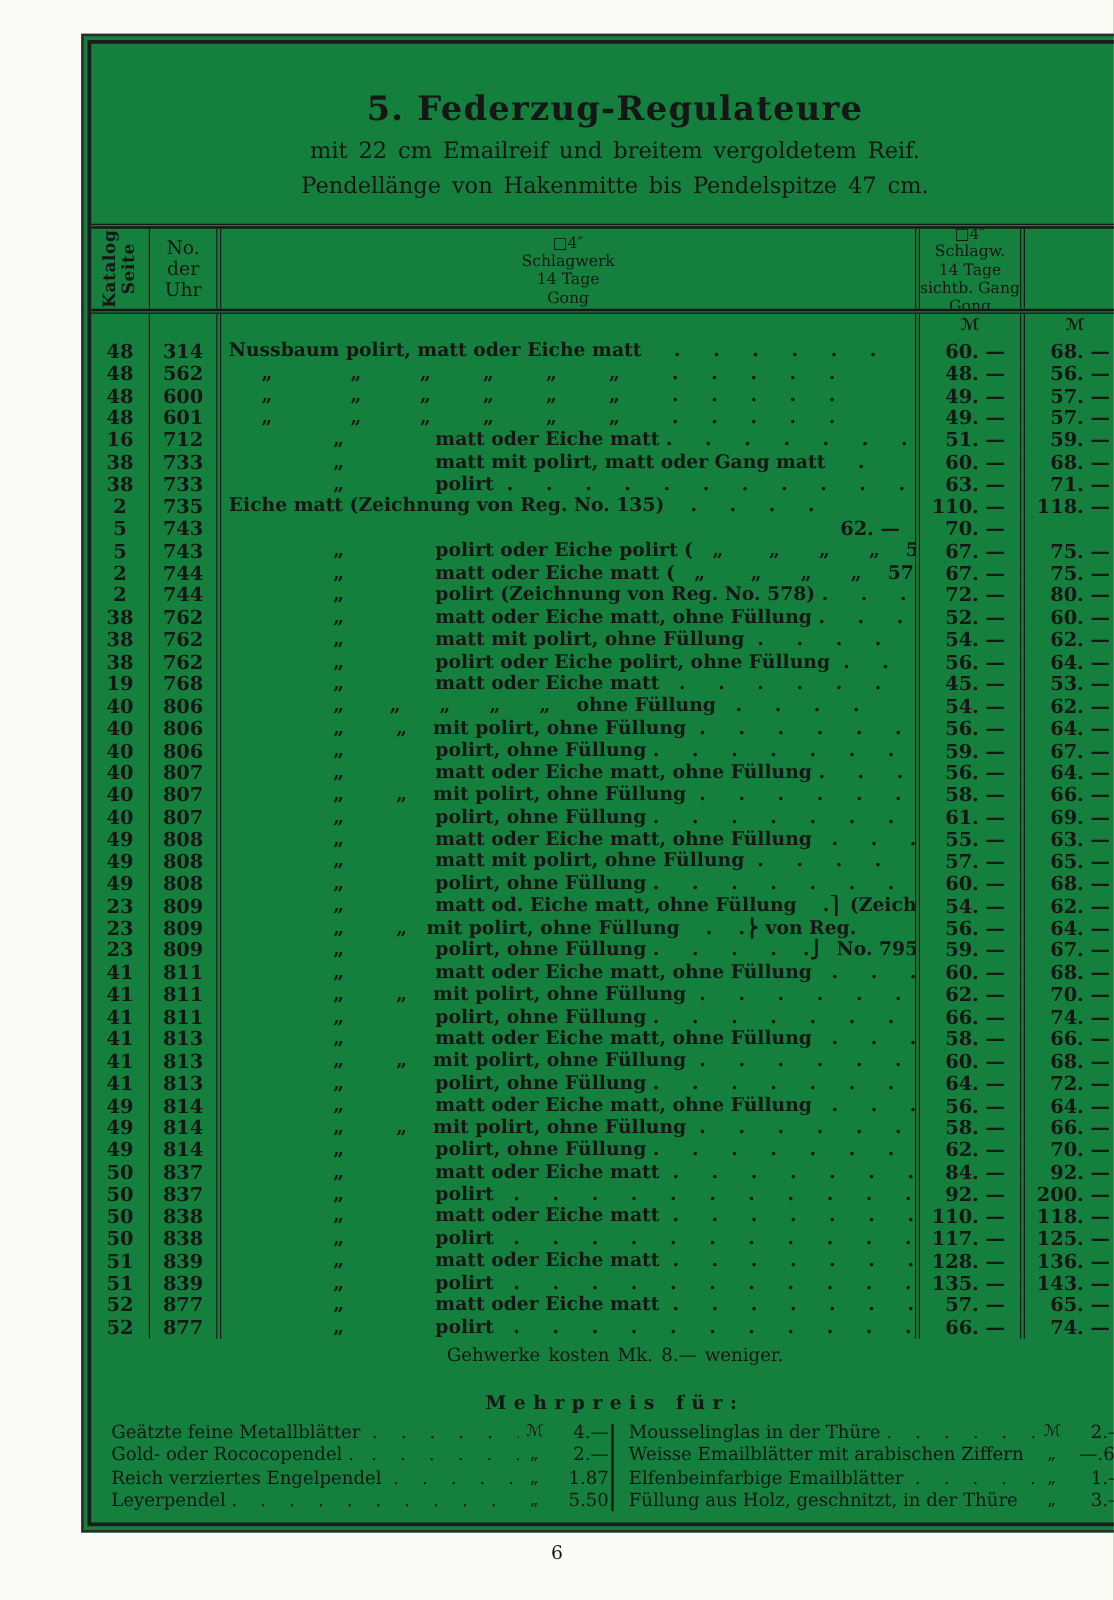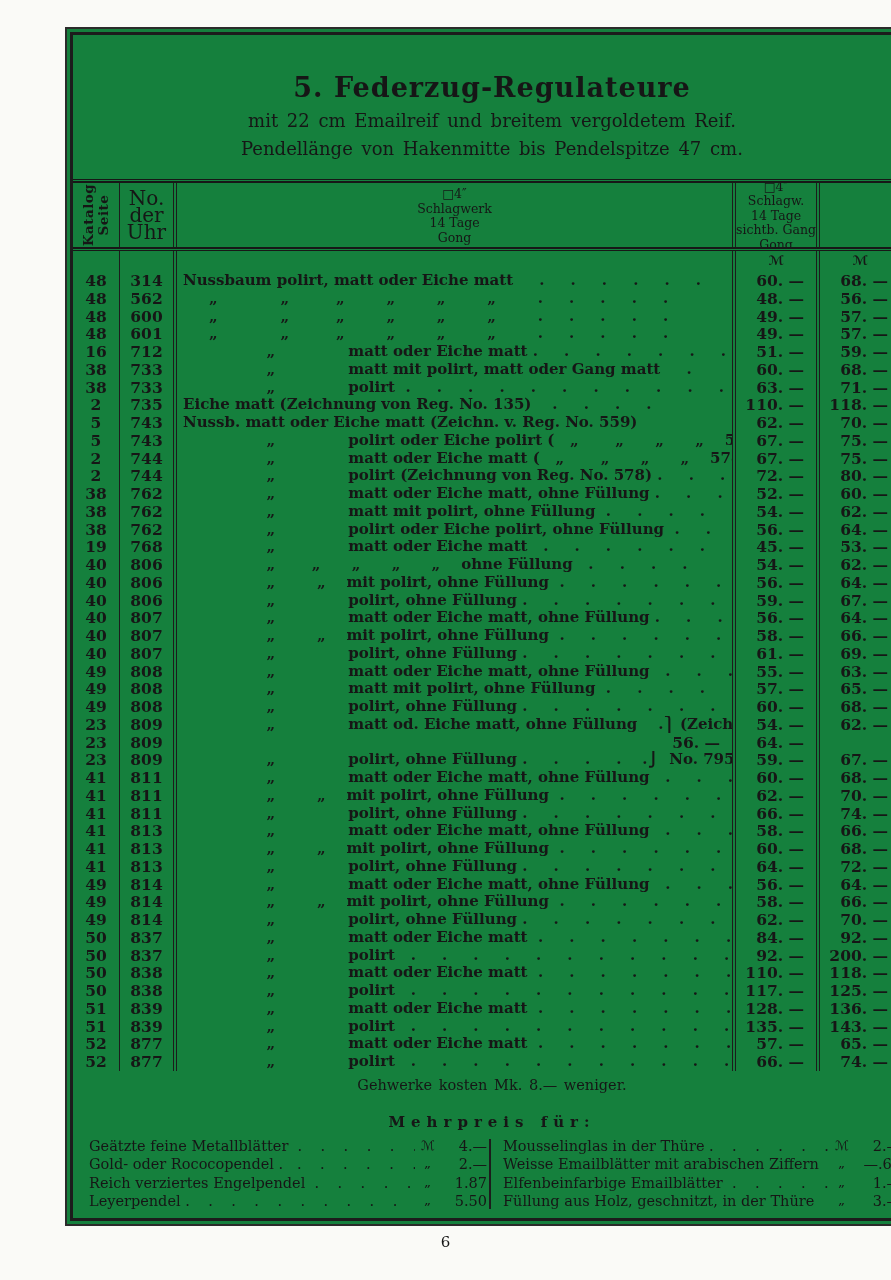--- a/index.html
+++ b/index.html
@@ -29,21 +29,21 @@
   .hrule-top{height:4px;border-top:1px solid #171717;border-bottom:2px solid #171717;}
   .hrule-mid{height:4px;border-top:2px solid #171717;border-bottom:1px solid #171717;}
   .ptable{margin-right:7px;}
   .trow,.thead-row,.mark-row{display:grid;grid-template-columns:47px 57px 1fr 84px 84px;}
   .cA{border-right:1px solid #1c1c1c;}
   .cB,.cC,.cD,.cE{border-right:4px double #1c1c1c;}
   .thead-row{height:64px;}
   .thead-row .cell{display:flex;align-items:center;justify-content:center;text-align:center;}
   .head-vert{transform:rotate(-90deg);white-space:pre-line;font-weight:bold;
     font-size:13.5px;line-height:15px;letter-spacing:.5px;}
-  .head-no{white-space:pre-line;font-size:20px;line-height:17px;}
+  .head-no{white-space:pre-line;font-size:15px;line-height:17px;}
   .head-holz{font-size:19px;letter-spacing:9px;padding-left:9px;}
   .head-price{white-space:pre-line;font-size:12.5px;line-height:14.5px;padding-top:2px;}
   .mark-row{height:21px;}
   .mark-cell{text-align:center;font-style:italic;font-weight:bold;font-size:13px;line-height:20px;
     font-family:"DejaVu Sans","DejaVu Serif",sans-serif;}
   .trow{height:17.75px;font-weight:bold;}
   .cell{overflow:hidden;}
   .num{text-align:center;font-size:15.5px;line-height:17.75px;}
   .holz{
     white-space:pre;padding-left:6px;font-size:15px;line-height:17.75px;
@@ -170,21 +170,20 @@
             <div class="trow">
               <div class="cell num cA">2</div>
               <div class="cell num cB">735</div>
               <div class="cell holz cC">Eiche matt (Zeichnung von Reg. No. 135)    .     .     .     .</div>
               <div class="cell price cD">110. —</div>
               <div class="cell price cE">118. —</div>
             </div>
             <div class="trow">
               <div class="cell num cA">5</div>
               <div class="cell num cB">743</div>
-              <div class="cell holz cC">Nussb. matt oder Eiche matt (Zeichn. v. Reg. No. 559)</div>
               <div class="cell price cD">62. —</div>
               <div class="cell price cE">70. —</div>
             </div>
             <div class="trow">
               <div class="cell num cA">5</div>
               <div class="cell num cB">743</div>
               <div class="cell holz cC">                „              polirt oder Eiche polirt (   „       „      „      „    559)</div>
               <div class="cell price cD">67. —</div>
               <div class="cell price cE">75. —</div>
             </div>
@@ -296,20 +295,21 @@
             <div class="trow">
               <div class="cell num cA">23</div>
               <div class="cell num cB">809</div>
               <div class="cell holz cC">                „              matt od. Eiche matt, ohne Füllung    .⎫ (Zeichng.</div>
               <div class="cell price cD">54. —</div>
               <div class="cell price cE">62. —</div>
             </div>
             <div class="trow">
               <div class="cell num cA">23</div>
               <div class="cell num cB">809</div>
+              <div class="cell holz cC">                „        „   mit polirt, ohne Füllung    .    .⎬ von Reg.</div>
               <div class="cell price cD">56. —</div>
               <div class="cell price cE">64. —</div>
             </div>
             <div class="trow">
               <div class="cell num cA">23</div>
               <div class="cell num cB">809</div>
               <div class="cell holz cC">                „              polirt, ohne Füllung .     .     .     .    .⎭  No. 795)</div>
               <div class="cell price cD">59. —</div>
               <div class="cell price cE">67. —</div>
             </div>

